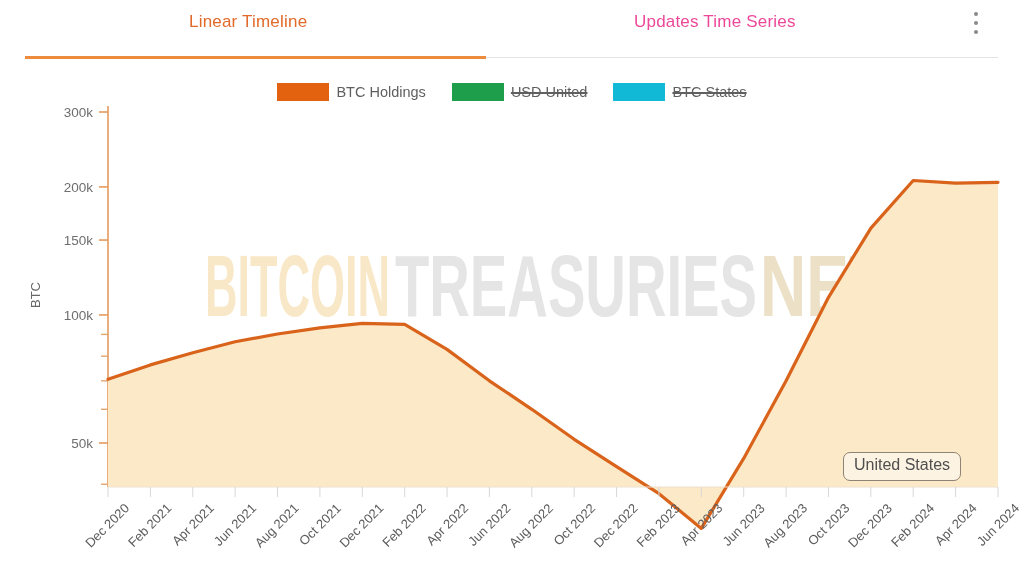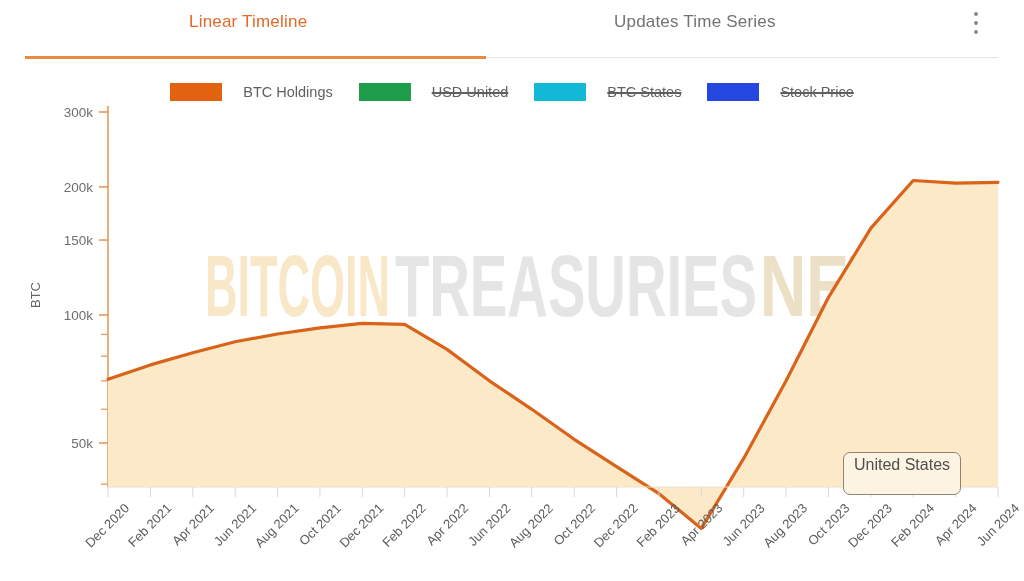--- a/index.html
+++ b/index.html
@@ -27,22 +27,22 @@
     top: 12px;
     font-size: 17px;
     letter-spacing: .2px;
     white-space: nowrap;
   }
   .tab.active {
     color: #e2692a;
     left: 189px;
   }
   .tab.inactive {
-    color: #737373;
-    left: 614px;
+    color: #ec4899;
+    left: 634px;
   }
   #tab-underline-active {
     position: absolute;
     left: 25px;
     top: 56px;
     width: 461px;
     height: 3px;
     background: #ec8b3c;
   }
   #tab-underline-rest {
@@ -87,21 +87,21 @@
     cursor: pointer;
   }
   .legend-swatch {
     width: 52px;
     height: 18px;
     display: block;
   }
   .legend-label {
     font-size: 14.5px;
     color: #5f5f5f;
-    margin-left: 21px;
+    margin-left: 7px;
     white-space: nowrap;
   }
   .legend-item.off .legend-label {
     text-decoration: line-through;
     text-decoration-thickness: 1.5px;
   }
 
   
   #chart {
     position: absolute;
@@ -135,21 +135,21 @@
     fill: none;
     stroke: #d9631a;
     stroke-width: 3.2;
     stroke-linejoin: round;
     stroke-linecap: round;
   }
   #country-badge {
     position: absolute;
     left: 843px;
     top: 452px;
-    padding: 3px 10px 20px 10px;
+    padding: 3px 10px 6px 10px;
     border: 1.5px solid #8e8475;
     border-radius: 7px;
     background: #fdf3e2;
     color: #4f4f4f;
     font-size: 16px;
     white-space: nowrap;
   }
 </style>
 </head>
 <body>
@@ -171,24 +171,20 @@
     <span class="legend-swatch" style="background: rgb(226, 98, 15);"></span>
     <span class="legend-label">BTC Holdings</span>
   </div>
   <div class="legend-item off">
     <span class="legend-swatch" style="background: rgb(30, 158, 74);"></span>
     <span class="legend-label">USD United</span>
   </div>
   <div class="legend-item off">
     <span class="legend-swatch" style="background: rgb(17, 185, 214);"></span>
     <span class="legend-label">BTC States</span>
-  </div>
-  <div class="legend-item off">
-    <span class="legend-swatch" style="background: rgb(37, 72, 224);"></span>
-    <span class="legend-label">Stock Price</span>
   </div>
 </div>
 
 <svg id="chart" viewBox="0 0 1024 581" width="1024" height="581">
 
   <g>
     <text id="wm1" class="wm-b" x="205" y="315" font-family="Liberation Sans, sans-serif" font-weight="bold" font-size="78" transform="scale(1.0,1.12) translate(0,-33)" textLength="185" lengthAdjust="spacingAndGlyphs">BITCOIN</text>
     <text id="wm2" class="wm-t" x="395" y="315" font-family="Liberation Sans, sans-serif" font-weight="bold" font-size="78" transform="scale(1.0,1.12) translate(0,-33)" textLength="362" lengthAdjust="spacingAndGlyphs">TREASURIES</text>
     <text id="wm3" class="wm-n" x="760" y="315" font-family="Liberation Sans, sans-serif" font-weight="bold" font-size="78" transform="scale(1.0,1.12) translate(0,-33)" textLength="128" lengthAdjust="spacingAndGlyphs">NET</text>
   </g>

